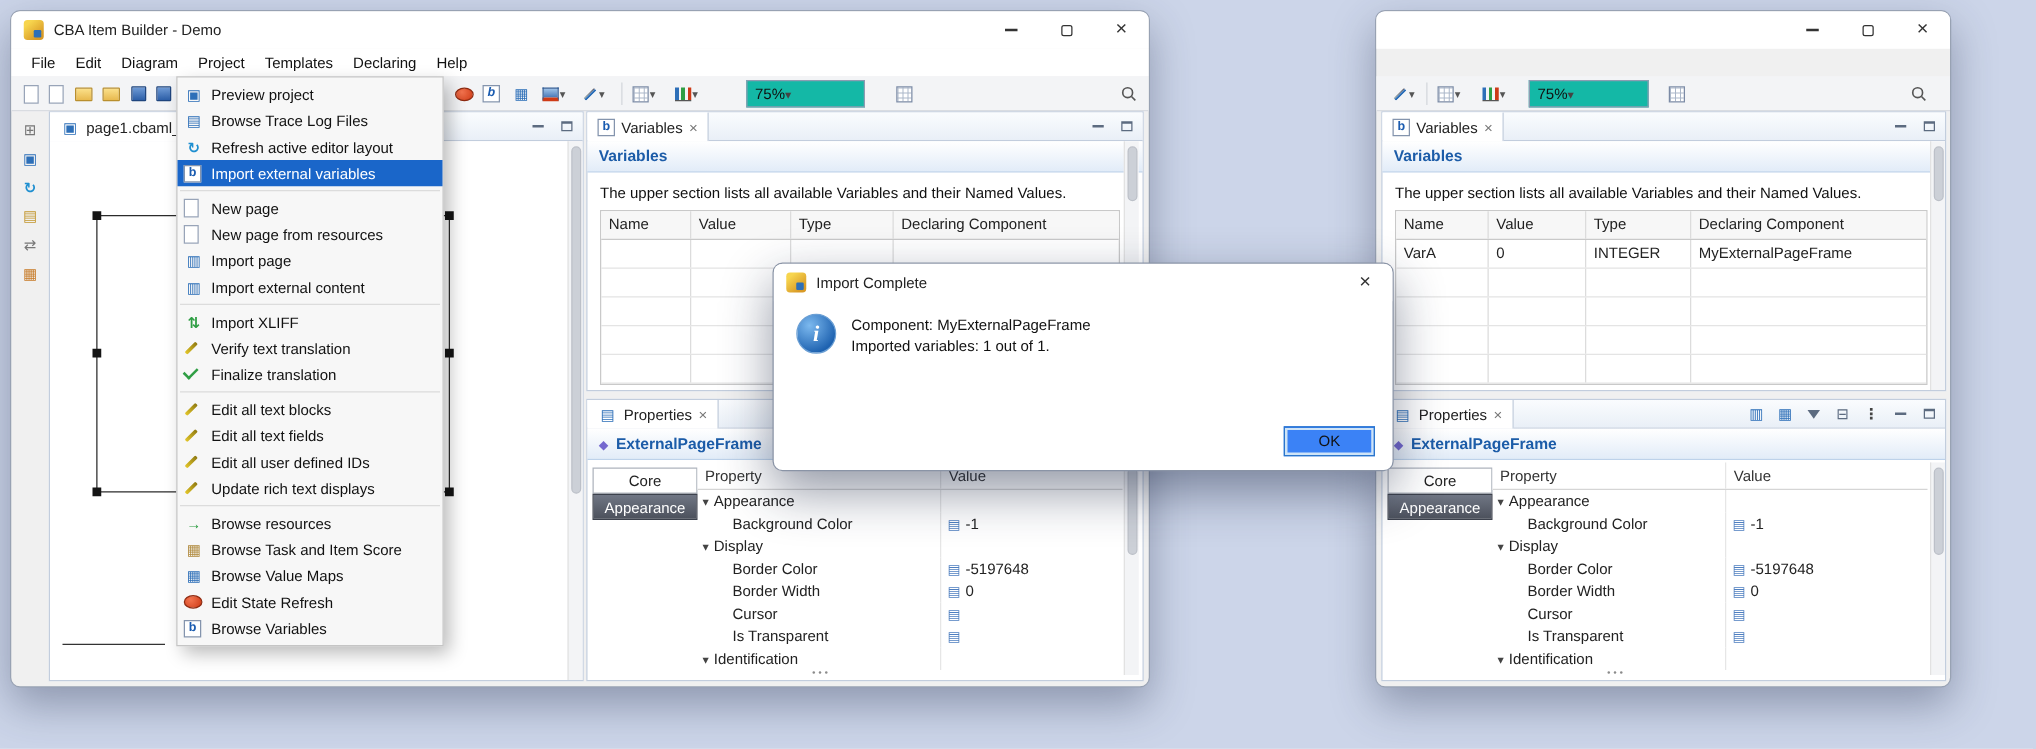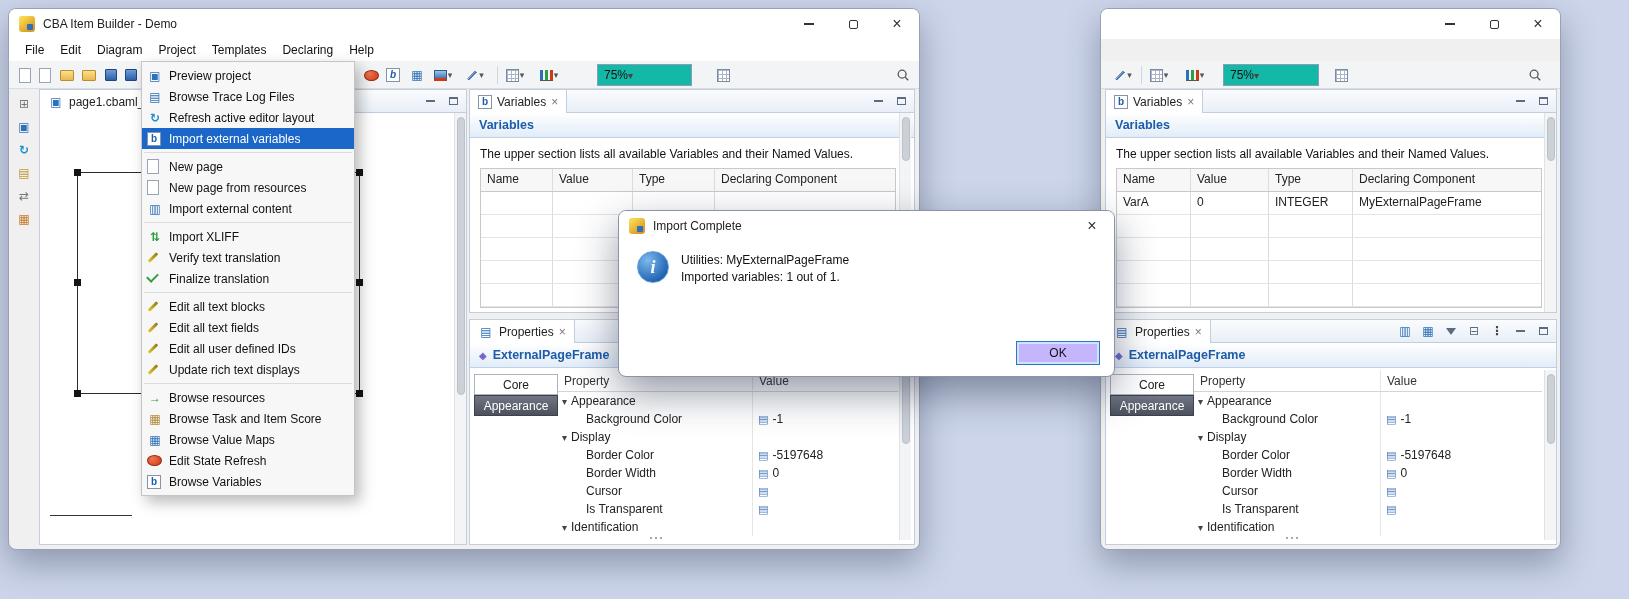--- a/index.html
+++ b/index.html
@@ -118,21 +118,21 @@
 .sel-rect{position:absolute;border:1px solid #2b2b2b}
 .handle{position:absolute;width:7px;height:7px;background:#151515}
 .h-tl{left:-4px;top:-4px}.h-tm{left:calc(50% - 4px);top:-4px}.h-tr{right:-4px;top:-4px}
 .h-ml{left:-4px;top:calc(50% - 4px)}.h-mr{right:-4px;top:calc(50% - 4px)}
 .h-bl{left:-4px;bottom:-4px}.h-bm{left:calc(50% - 4px);bottom:-4px}.h-br{right:-4px;bottom:-4px}
 
 
 .dialog{position:absolute;background:#fff;border:1px solid #8a94a6;border-radius:8px;box-shadow:0 16px 40px rgba(20,30,60,.45);overflow:hidden;z-index:100}
 .info-icon{position:absolute;width:32px;height:32px;border-radius:50%;background:radial-gradient(circle at 32% 28%,#7cb9ef,#1e62b0 75%);border:1px solid #6b9fd4;display:flex;align-items:center;justify-content:center}
 .info-icon::before{content:"i";color:#fff;font-family:"Liberation Serif","DejaVu Serif",serif;font-style:italic;font-weight:bold;font-size:18px}
-.ok-btn{position:absolute;width:84px;height:24px;background:#c4b5fd;border:1px solid #2b76cc;box-shadow:inset 0 0 0 2px #cfe4f7;font-size:12px;color:#111;font-family:inherit}
+.ok-btn{position:absolute;width:73px;height:24px;background:#3b82f6;border:1px solid #2b76cc;box-shadow:inset 0 0 0 2px #cfe4f7;font-size:12px;color:#111;font-family:inherit}
 
 .pal{position:absolute;left:7px}
 .line-el{position:absolute;border-top:1px solid #333}
 </style>
 </head>
 <body>
 
 <div class="window" style="left:8px;top:8px;width:912px;height:542px">
   <div class="titlebar">
     <span class="app-icon"></span>
@@ -449,20 +449,24 @@
     <div class="menu-item">
         <span class="mi-icon shape-page"></span>
         <span>New page</span>
       </div>
     <div class="menu-item">
         <span class="mi-icon shape-page"></span>
         <span>New page from resources</span>
       </div>
     <div class="menu-item">
         <span class="mi-icon g g-import"></span>
+        <span>Import page</span>
+      </div>
+    <div class="menu-item">
+        <span class="mi-icon g g-import"></span>
         <span>Import external content</span>
       </div>
     <div class="menu-sep"></div>
     <div class="menu-item">
         <span class="mi-icon g g-updown"></span>
         <span>Import XLIFF</span>
       </div>
     <div class="menu-item">
         <span class="mi-icon shape-pencil"></span>
         <span>Verify text translation</span>
@@ -516,21 +520,21 @@
   <div class="titlebar">
     <span class="app-icon"></span>
     <span class="win-title">Import Complete</span>
     <div class="win-controls">
       <div class="wbtn">
           <span class="glyph-x"></span>
         </div>
     </div>
   </div>
   <div class="info-icon" style="left:18px;top:40px"></div>
-  <div class="desc" style="left:62px;top:42px">Utilities: MyExternalPageFrame</div>
+  <div class="desc" style="left:62px;top:42px">Component: MyExternalPageFrame</div>
   <div class="desc" style="left:62px;top:59px">Imported variables: 1 out of 1.</div>
   <button class="ok-btn" style="right:14px;bottom:11px">OK</button>
 </div>
 
 <div class="window" style="left:1100px;top:8px;width:461px;height:542px">
   <div class="titlebar">
     <span class="win-title"></span>
     <div class="win-controls">
       <div class="wbtn">
           <span class="glyph-min"></span>

